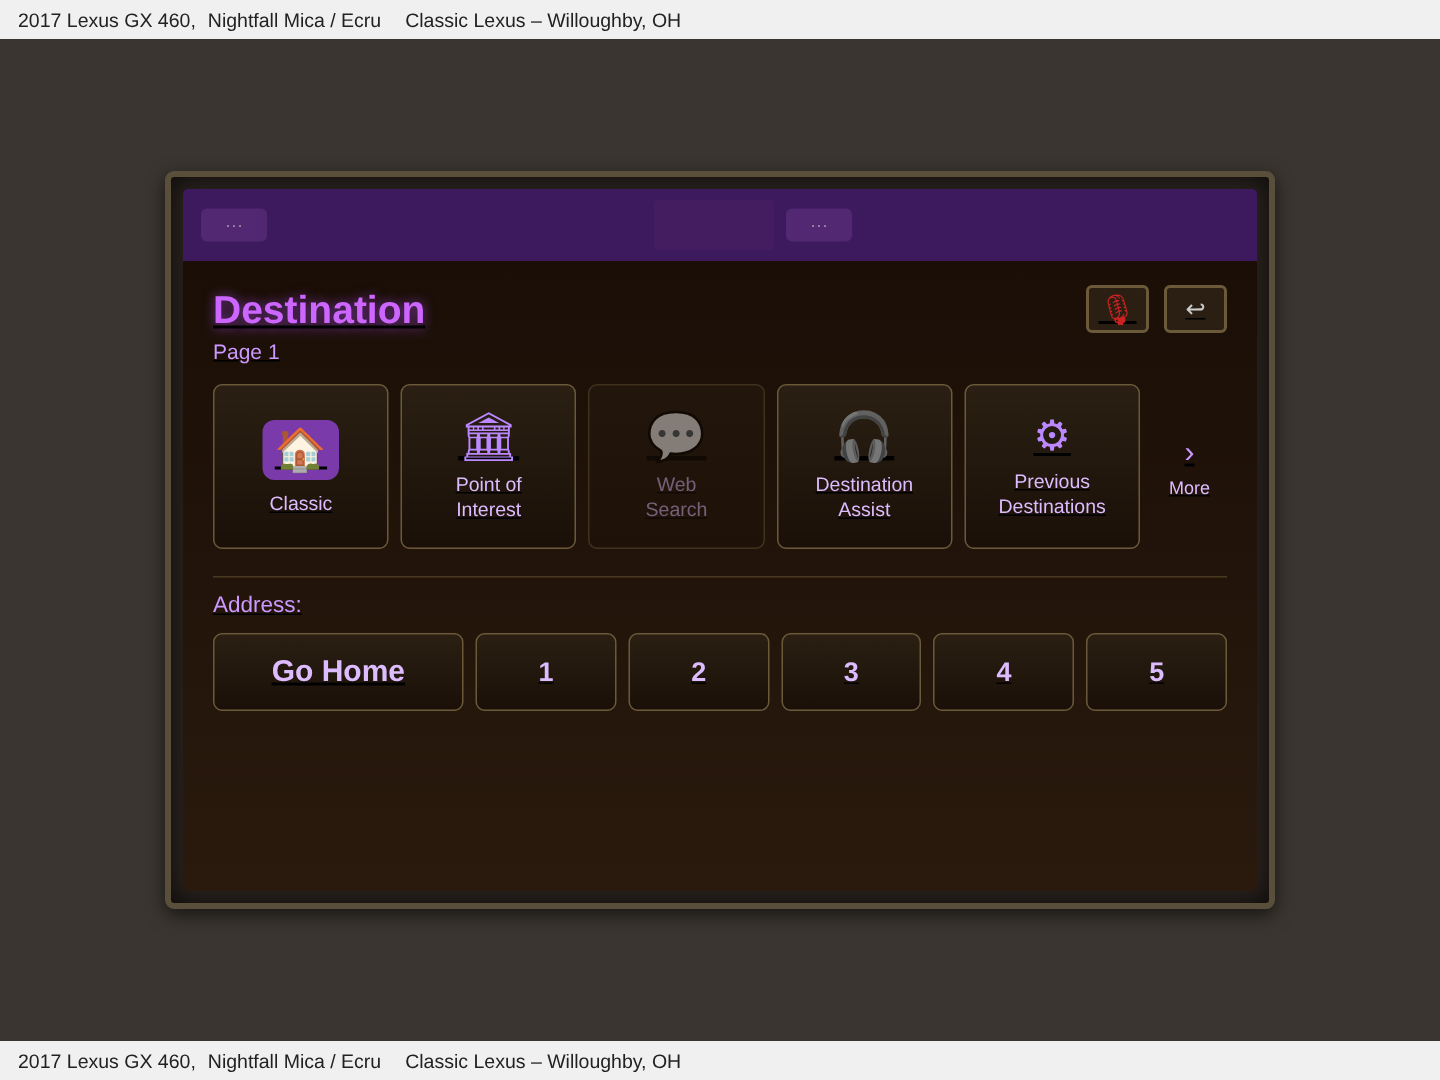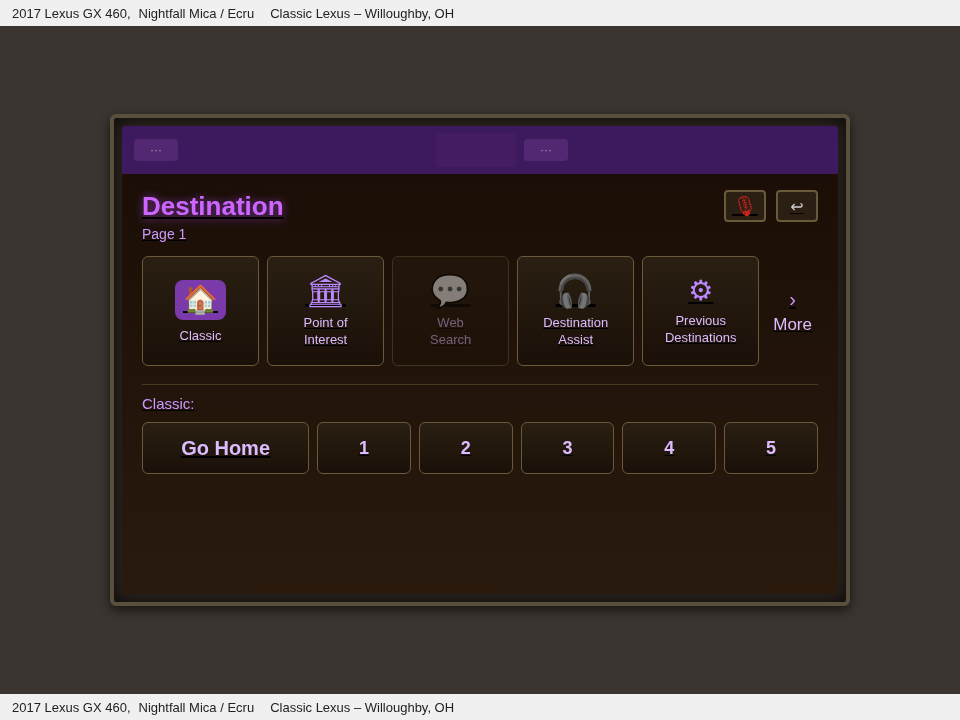--- a/index.html
+++ b/index.html
@@ -202,21 +202,21 @@
       cursor: pointer;
       color: #bb88ff;
       flex: 0 0 50px;
     }
     .more-arrow {
       font-size: 20px;
       color: #cc99ff;
     }
     .more-label {
       color: #ddbbff;
-      font-size: 17px;
+      font-size: 12px;
     }
 
     
     .section-separator {
       border: none;
       border-top: 1px solid #4a3a20;
       margin: 0 0 10px;
     }
 
     
@@ -332,21 +332,21 @@
 
           <div class="more-btn">
             <span class="more-arrow">›</span>
             <span class="more-label">More</span>
           </div>
 
         </div>
 
         <hr class="section-separator">
 
-        <div class="presets-label">Classic:</div>
+        <div class="presets-label">Address:</div>
         <div class="presets-row">
           <button class="preset-btn go-home">Go Home</button>
           <button class="preset-btn">1</button>
           <button class="preset-btn">2</button>
           <button class="preset-btn">3</button>
           <button class="preset-btn">4</button>
           <button class="preset-btn">5</button>
         </div>
 
       </div>

